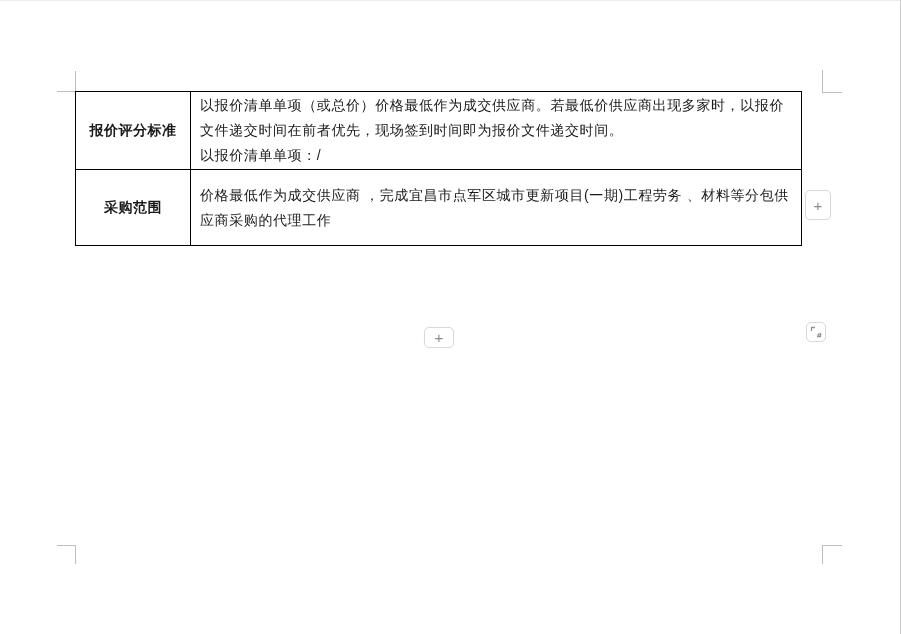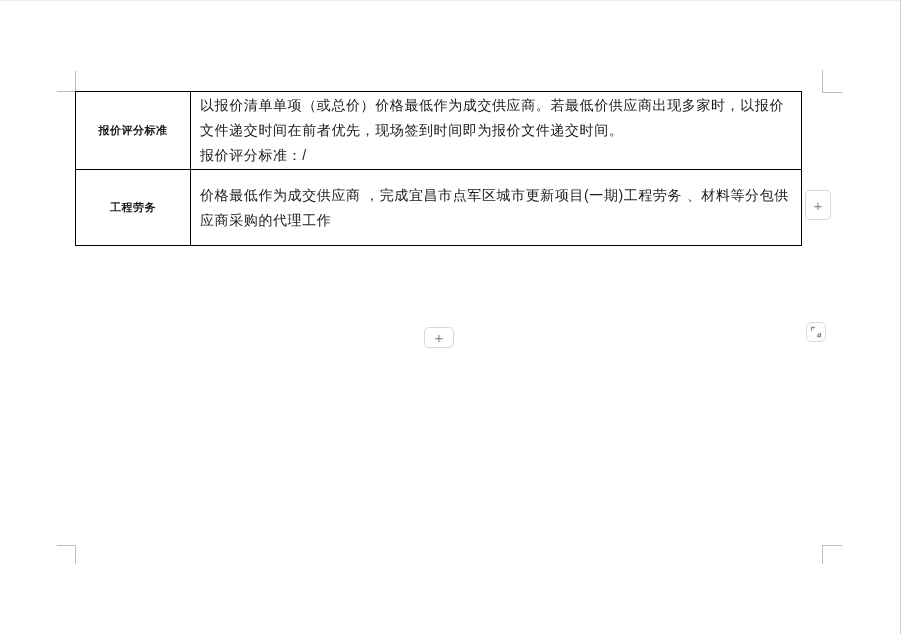--- a/index.html
+++ b/index.html
@@ -22,21 +22,21 @@
     position:absolute;left:75px;top:91px;width:727px;
     border-collapse:collapse;table-layout:fixed;
     color:#1a1a1a;
   }
   .doc-table th,.doc-table td{
     border:1.5px solid #000;
     vertical-align:middle;
   }
   .doc-table th{
     width:112px;
-    font-size:11px;font-weight:bold;text-align:center;
+    font-size:14px;font-weight:bold;text-align:center;
     line-height:25px;padding:0 1px;
     letter-spacing:0.5px;
   }
   .doc-table td{
     font-size:14px;line-height:25px;text-align:left;
     padding:1px 3px 1px 9px;letter-spacing:0.6px;
   }
   .doc-table td .para{margin:0;}
   tr.r0{height:77px;}
   tr.r1{height:76px;}
@@ -65,25 +65,25 @@
   <div class="mark tr"></div>
   <div class="mark bl"></div>
   <div class="mark br"></div>
 
   <table class="doc-table">
     <tbody id="table-body">
         <tr class="r0">
           <th>报价评分标准</th>
           <td>
             <div class="para">以报价清单单项（或总价）价格最低作为成交供应商。若最低价供应商出现多家时，以报价文件递交时间在前者优先，现场签到时间即为报价文件递交时间。</div>
-            <div class="para">报价评分标准：/</div>
+            <div class="para">以报价清单单项：/</div>
           </td>
         </tr>
         <tr class="r1">
-          <th>工程劳务</th>
+          <th>采购范围</th>
           <td>
             <div class="para">价格最低作为成交供应商 ，完成宜昌市点军区城市更新项目(一期)工程劳务 、材料等分包供应商采购的代理工作</div>
           </td>
         </tr>
       </tbody>
   </table>
 
   <div class="ctrl add-col">
     <span>+</span>
   </div>

